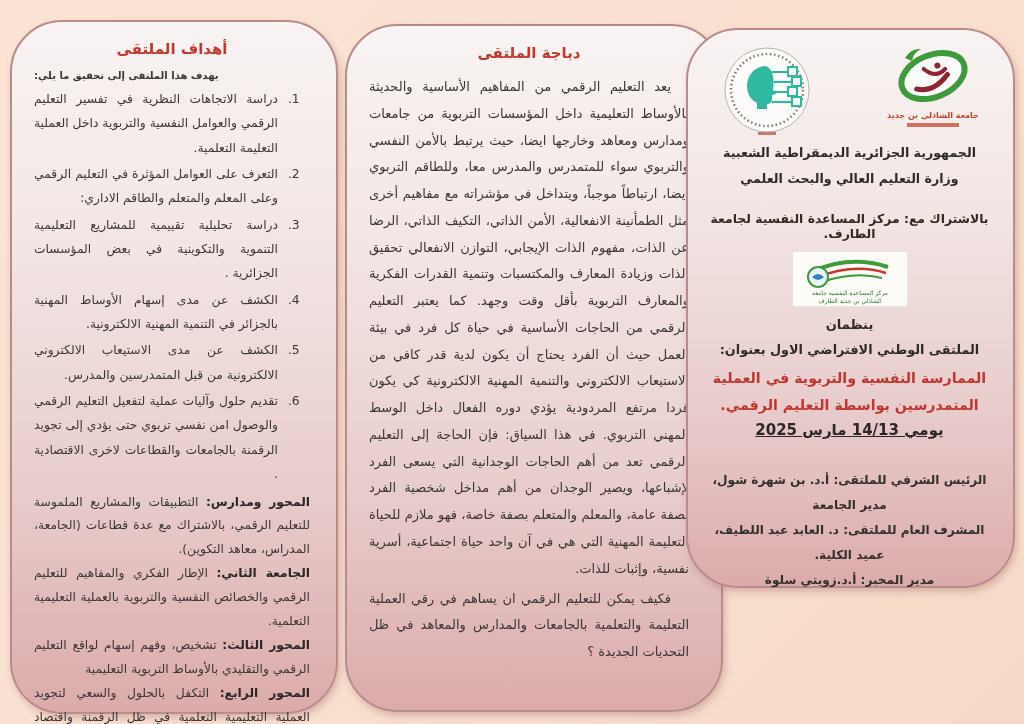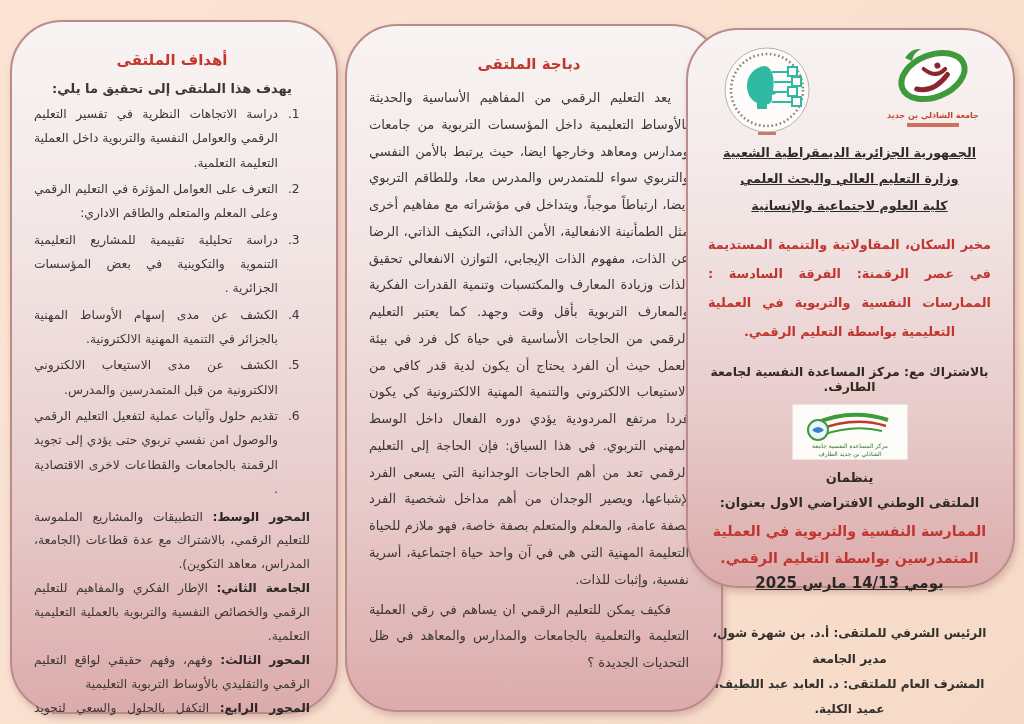--- a/index.html
+++ b/index.html
@@ -12,36 +12,36 @@
   .panel{
     position:absolute;box-sizing:border-box;direction:rtl;
     border:2px solid #bb8b8b;border-radius:52px;
     background:linear-gradient(180deg,#f8f4f3 0%,#f2e6e5 32%,#e8cccc 68%,#dcabab 100%);
     box-shadow:2px 4px 7px rgba(158,96,96,.35);
   }
   .panel-objectives{left:10px;top:20px;width:328px;height:694px;padding:16px 26px 14px 22px;}
   .panel-preamble{left:345px;top:24px;width:378px;height:688px;padding:16px 32px 14px 22px;}
   .panel-info{left:686px;top:28px;width:329px;height:560px;padding:12px 22px 12px 20px;}
 
-  .panel-title{color:#c2372e;font-weight:bold;font-size:15px;text-align:center;margin:13px 0 12px;}
+  .panel-title{color:#c2372e;font-weight:bold;font-size:15px;text-align:center;margin:2px 0 12px;}
 
   
   .preamble-body p{font-size:13px;color:#3c3734;line-height:2.06;text-align:justify;margin:0 0 3px;text-indent:18px;}
 
   
-  .obj-intro{font-size:13px;color:#3c3734;text-align:center;margin:0 0 6px;font-weight:bold;}
+  .obj-intro{font-size:10px;color:#3c3734;text-align:left;margin:0 0 6px;font-weight:bold;}
   ol.obj-list{margin:0 0 4px;padding:0 26px 0 0;}
   ol.obj-list li{font-size:12.3px;color:#3c3734;line-height:1.98;text-align:justify;padding-right:6px;margin-bottom:2px;}
   .axes-title{color:#c2372e;font-weight:bold;font-size:14px;text-align:center;margin:6px 0 6px;}
   .axis{font-size:12.3px;color:#3c3734;line-height:1.95;text-align:justify;margin:0;}
   .axis b{color:#2c2724;}
 
   
   .logo-row{display:flex;direction:ltr;justify-content:space-between;align-items:flex-start;padding:2px 8px 0 14px;height:96px;}
-  .gov-line{text-align:center;font-weight:bold;font-size:12.6px;color:#2e2a27;line-height:2.1;margin:0;text-decoration:underline;}
+  .gov-line{text-align:center;font-weight:bold;font-size:12.6px;color:#2e2a27;line-height:2.1;margin:0;}
   .lab-para{color:#c0362f;font-size:12.8px;line-height:2.25;text-align:justify;text-align-last:center;margin:12px 0 0;font-weight:bold;}
   .partner-line{text-align:center;font-weight:bold;font-size:12.4px;color:#31291f;margin:18px 0 10px;}
   .center-logo-wrap{display:flex;justify-content:center;margin:2px 0 6px;}
   .organize-line{text-align:center;font-weight:bold;font-size:13px;color:#2e2a27;margin:10px 0 8px;}
   .event-intro{text-align:center;font-weight:bold;font-size:12.8px;color:#2e2a27;margin:10px 0 8px;}
   .event-title{color:#c0362f;font-weight:bold;font-size:14.2px;line-height:1.9;text-align:center;margin:8px 0 2px;}
   .event-date{text-align:center;font-weight:bold;font-size:15px;color:#2b2724;text-decoration:underline;margin:2px 0 29px;}
   .committee p{text-align:center;font-weight:bold;font-size:12.1px;color:#33302c;line-height:2.08;margin:0;}
 </style>
 </head>
@@ -56,25 +56,25 @@
 
     <li>دراسة الاتجاهات النظرية في تفسير التعليم الرقمي والعوامل النفسية والتربوية داخل العملية التعليمة التعلمية.</li>
         <li>التعرف على العوامل المؤثرة في التعليم الرقمي وعلى المعلم والمتعلم والطاقم الاداري:</li>
         <li>دراسة تحليلية تقييمية للمشاريع التعليمية التنموية والتكوينية في بعض المؤسسات الجزائرية .</li>
         <li>الكشف عن مدى إسهام الأوساط المهنية بالجزائر في التنمية المهنية الالكترونية.</li>
         <li>الكشف عن مدى الاستيعاب الالكتروني الالكترونية من قبل المتمدرسين والمدرس.</li>
         <li>تقديم حلول وآليات عملية لتفعيل التعليم الرقمي والوصول امن نفسي تربوي حتى يؤدي إلى تجويد الرقمنة بالجامعات والقطاعات لاخرى الاقتصادية .</li>
       </ol>
     <div>
 
-        <p class="axis"><b>المحور الوسط:</b> <span>التطبيقات والمشاريع الملموسة للتعليم الرقمي، بالاشتراك مع عدة قطاعات (الجامعة، المدراس، معاهد التكوين).</span></p>
+        <p class="axis"><b>المحور ومدارس:</b> <span>التطبيقات والمشاريع الملموسة للتعليم الرقمي، بالاشتراك مع عدة قطاعات (الجامعة، المدراس، معاهد التكوين).</span></p>
 
         <p class="axis"><b>الجامعة الثاني:</b> <span>الإطار الفكري والمفاهيم للتعليم الرقمي والخصائص النفسية والتربوية بالعملية التعليمية التعلمية.</span></p>
 
-        <p class="axis"><b>المحور الثالث:</b> <span>وفهم، وفهم حقيقي لواقع التعليم الرقمي والتقليدي بالأوساط التربوية التعليمية</span></p>
+        <p class="axis"><b>المحور الثالث:</b> <span>تشخيص، وفهم إسهام لواقع التعليم الرقمي والتقليدي بالأوساط التربوية التعليمية</span></p>
 
         <p class="axis"><b>المحور الرابع:</b> <span>التكفل بالحلول والسعي لتجويد العملية التعليمية التعلمية في ظل الرقمنة واقتصاد السوق.</span></p>
       </div>
   </section>
 
   <section class="panel panel-preamble">
     <h2 class="panel-title">دباجة الملتقى</h2>
     <div class="preamble-body">
 
     <p>يعد التعليم الرقمي من المفاهيم الأساسية والحديثة بالأوساط التعليمية داخل المؤسسات التربوية من جامعات ومدارس ومعاهد وخارجها ايضا، حيث يرتبط بالأمن النفسي والتربوي سواء للمتمدرس والمدرس معا، وللطاقم التربوي ايضا، ارتباطاً موجباً، ويتداخل في مؤشراته مع مفاهيم أخرى مثل الطمأنينة الانفعالية، الأمن الذاتي، التكيف الذاتي، الرضا عن الذات، مفهوم الذات الإيجابي، التوازن الانفعالي تحقيق الذات وزيادة المعارف والمكتسبات وتنمية القدرات الفكرية والمعارف التربوية بأقل وقت وجهد. كما يعتبر التعليم الرقمي من الحاجات الأساسية في حياة كل فرد في بيئة العمل حيث أن الفرد يحتاج أن يكون لدية قدر كافي من الاستيعاب الالكتروني والتنمية المهنية الالكترونية كي يكون فردا مرتفع المردودية يؤدي دوره الفعال داخل الوسط المهني التربوي. في هذا السياق: فإن الحاجة إلى التعليم الرقمي تعد من أهم الحاجات الوجدانية التي يسعى الفرد لإشباعها، ويصير الوجدان من أهم مداخل شخصية الفرد بصفة عامة، والمعلم والمتعلم بصفة خاصة، فهو ملازم للحياة التعليمة المهنية التي هي في آن واحد حياة اجتماعية، أسرية نفسية، وإثبات للذات.</p>
@@ -115,24 +115,22 @@
         <path d="M22,14 q6,-10 16,-9 q-8,4 -9,12 z" fill="#3f9a3b"></path>
         <text x="50" y="74" text-anchor="middle" font-size="8" fill="#c2452e" font-weight="bold" aria-label="جامعة الشاذلي بن جديد">جامعة الشاذلي بن جديد</text>
         <rect x="24" y="79" width="52" height="4" fill="#c2452e" opacity="0.75"></rect>
       </svg>
     </div>
 
     <div>
 
     <p class="gov-line">الجمهورية الجزائرية الديمقراطية الشعبية</p>
         <p class="gov-line">وزارة التعليم العالي والبحث العلمي</p>
-        <p class="gov-line">كلية العلوم لاجتماعية والإنسانية</p>
       </div>
 
-    <p class="lab-para">مخبر السكان، المقاولاتية والتنمية المستديمة في عصر الرقمنة: الفرقة السادسة : الممارسات النفسية والتربوية في العملية التعليمية بواسطة التعليم الرقمي.</p>
 
     <p class="partner-line">بالاشتراك مع: مركز المساعدة النفسية لجامعة الطارف.</p>
 
     <div class="center-logo-wrap">
       <svg width="116" height="56" viewBox="0 0 116 56">
         <rect x="0" y="0" width="116" height="56" fill="#fdfbf8" stroke="#d8cfc4" stroke-width="1"></rect>
         <path d="M22,20 q36,-16 74,-4" fill="none" stroke="#3f9a3b" stroke-width="4"></path>
         <path d="M26,26 q36,-14 68,-4" fill="none" stroke="#c0392b" stroke-width="2.5"></path>
         <path d="M30,31 q32,-11 60,-4" fill="none" stroke="#3f9a3b" stroke-width="2"></path>
         <circle cx="26" cy="26" r="10" fill="#eaf4ff" stroke="#3f9a3b" stroke-width="2"></circle>

